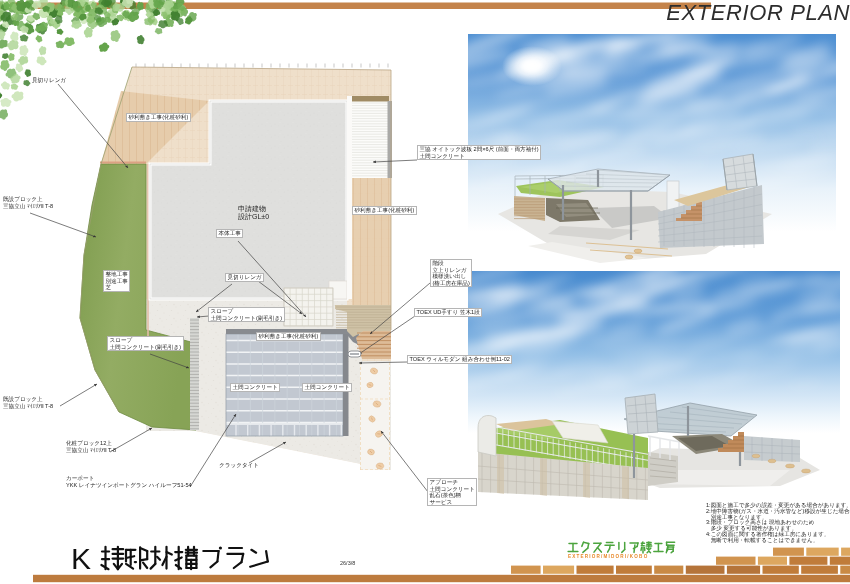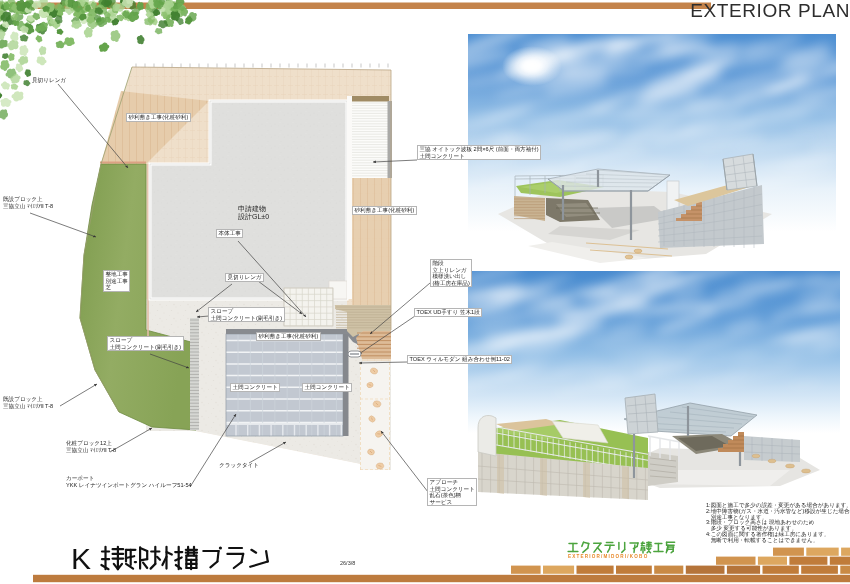--- a/index.html
+++ b/index.html
@@ -1039,21 +1039,21 @@
 <rect x="716.0" y="556.6" width="39.5" height="8.2" fill="#d1944f"></rect>
         <rect x="757.9" y="556.6" width="29.1" height="8.2" fill="#dda75f"></rect>
         <rect x="789.4" y="556.6" width="38.0" height="8.2" fill="#c07c3a"></rect>
         <rect x="829.8" y="556.6" width="20.2" height="8.2" fill="#c07c3a"></rect>
 <rect x="773.0" y="547.6" width="30.9" height="8.2" fill="#d1944f"></rect>
         <rect x="806.3" y="547.6" width="32.4" height="8.2" fill="#dda75f"></rect>
         <rect x="841.1" y="547.6" width="8.9" height="8.2" fill="#dda75f"></rect>
 </g>
 </svg>
 
-<div style="position:absolute;right:0px;top:0px;font-size:19px;letter-spacing:0.6px;color:#2d2d2d;">EXTERIOR PLAN</div>
+<div style="position:absolute;right:0px;top:0px;font-size:22px;letter-spacing:0.6px;color:#2d2d2d;font-style:italic;">EXTERIOR PLAN</div>
 
 <div class="lb" style="left:238px;top:205px;font-size:7px;line-height:8px;">申請建物<br>設計GL±0</div>
 
 <div class="lb" style="left:32px;top:77px;">見切りレンガ</div>
 
 <div class="lb bx" style="left:126px;top:113px;">砂利敷き工事(化粧砂利)</div>
 
 <div class="lb" style="left:3px;top:196px;">既設ブロック上<br>三協立山 ﾏｲｴﾘｱⅡ T-8</div>
 
 <div class="lb bx" style="left:103px;top:270px;">整地工事<br>別途工事<br>芝</div>

